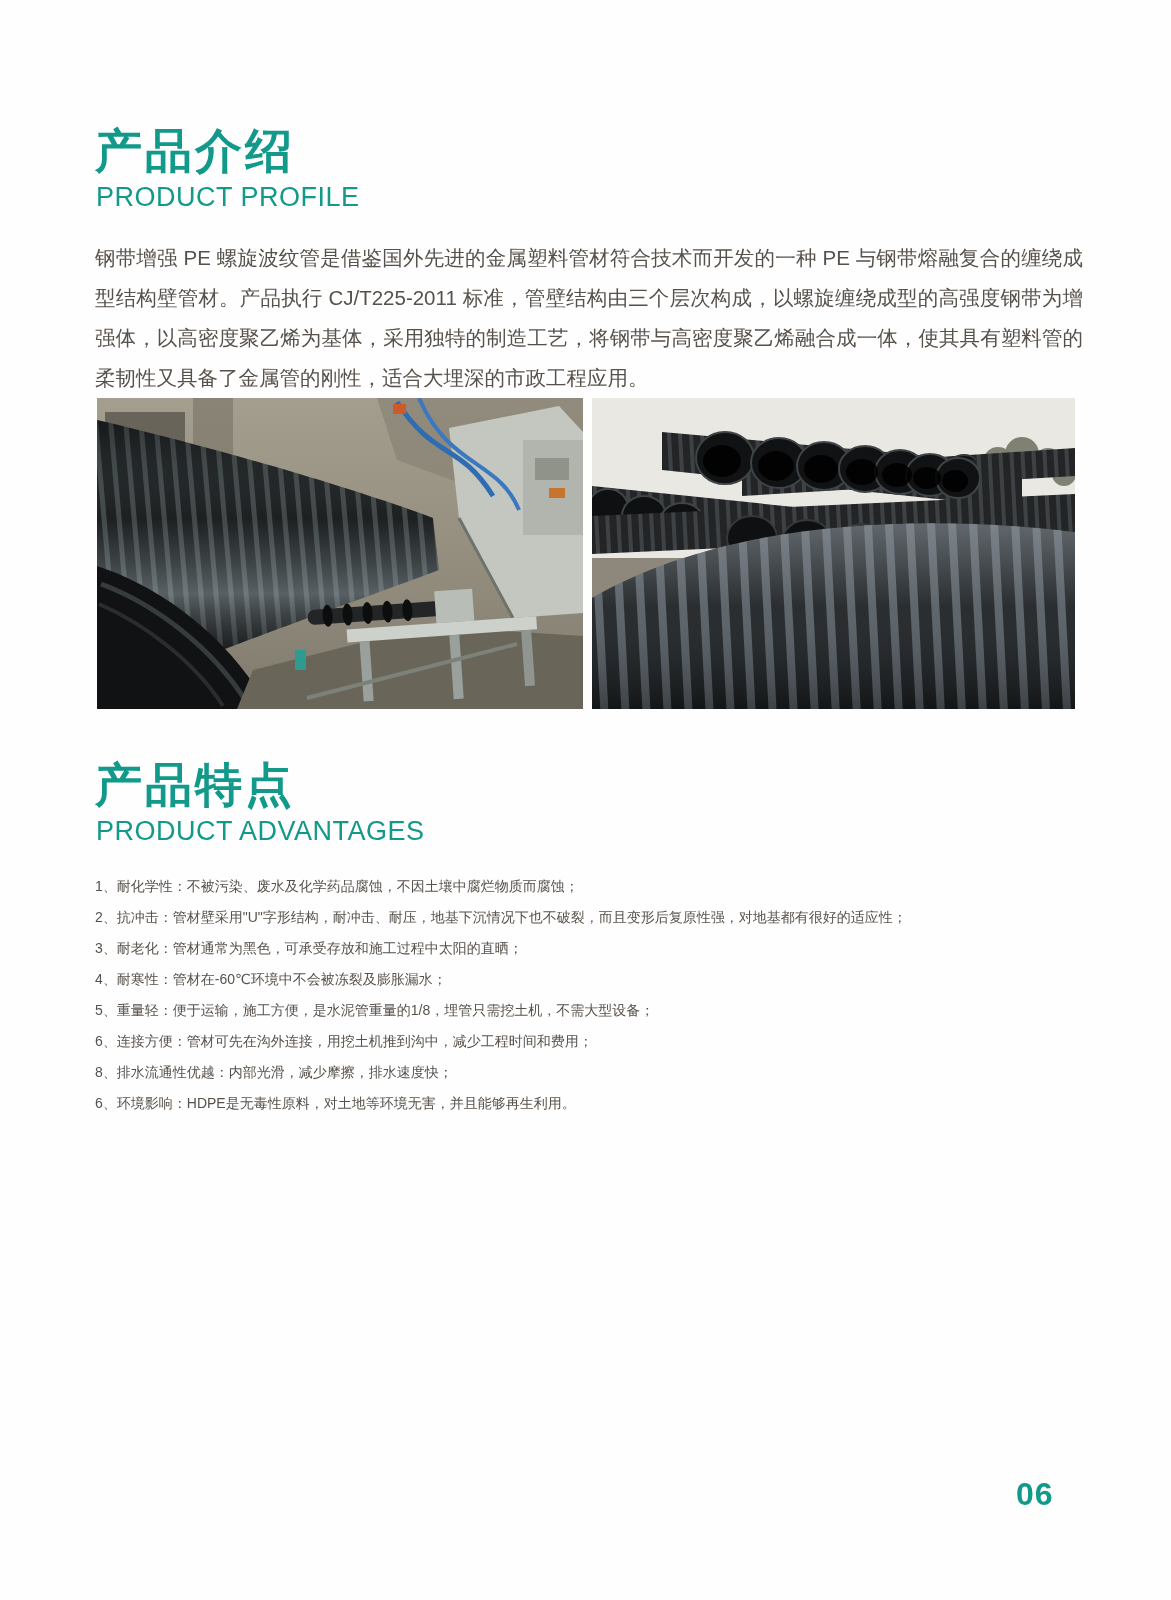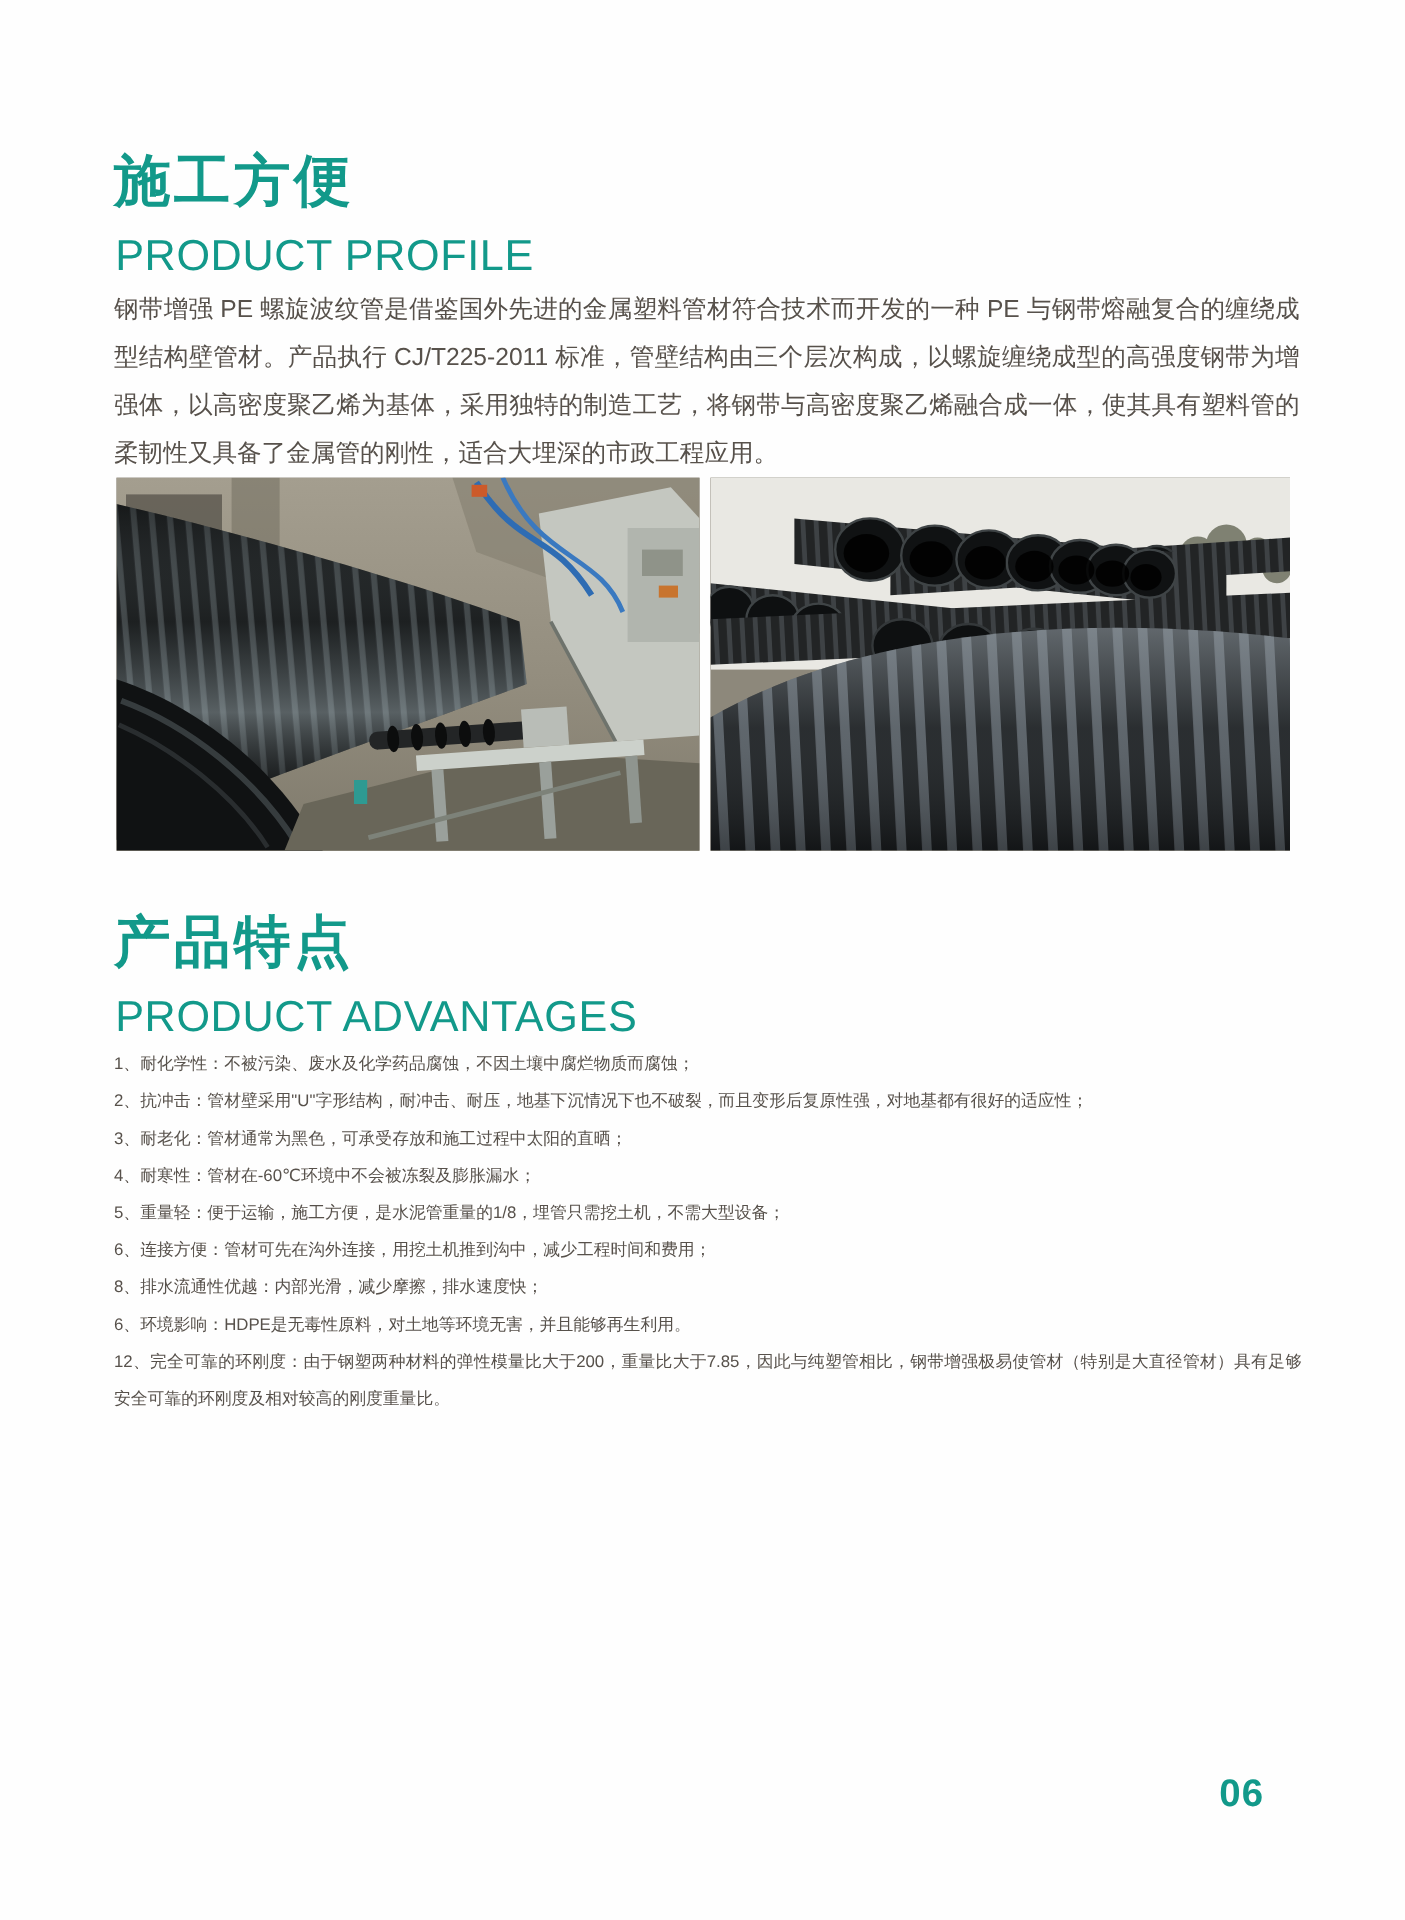--- a/index.html
+++ b/index.html
@@ -7,21 +7,21 @@
   html,body { margin:0; padding:0; background:#ffffff; }
   .page {
     position:relative; width:1171px; height:1600px; background:#fefefe;
     font-family:"Liberation Sans","DejaVu Sans",sans-serif; overflow:hidden;
   }
   .sec-title-cn {
     margin:0; font-size:47px; font-weight:700; color:var(--accent);
     letter-spacing:3px; line-height:1.05;
   }
   .sec-title-en {
-    margin:20px 0 0 1px; font-size:36px; font-weight:400; color:var(--accent);
+    margin:9px 0 0 1px; font-size:27px; font-weight:400; color:var(--accent);
     letter-spacing:0.5px; line-height:1;
   }
   #profile-header   { position:absolute; left:95px; top:126px; }
   #profile-paragraph{
     position:absolute; left:95px; top:238px; width:988px;
     font-size:20.5px; line-height:40px; color:var(--body); text-align:justify;
   }
   .photos { position:absolute; left:97px; top:398px; display:flex; gap:9px; }
   .photo  { height:311px; overflow:hidden; background:#8d887b; flex:none; }
   .photo.left  { width:486px; }
@@ -36,21 +36,21 @@
     position:absolute; left:1016px; top:1476px; font-size:32px; font-weight:700;
     color:var(--accent); letter-spacing:1px;
   }
 </style>
 </head>
 <body>
 
 <div class="page">
 
   <div id="profile-header">
-    <h1 class="sec-title-cn">施工方便</h1>
+    <h1 class="sec-title-cn">产品介绍</h1>
     <h2 class="sec-title-en">PRODUCT PROFILE</h2>
   </div>
 
   <div id="profile-paragraph">钢带增强 PE 螺旋波纹管是借鉴国外先进的金属塑料管材符合技术而开发的一种 PE 与钢带熔融复合的缠绕成型结构壁管材。产品执行 CJ/T225-2011 标准，管壁结构由三个层次构成，以螺旋缠绕成型的高强度钢带为增强体，以高密度聚乙烯为基体，采用独特的制造工艺，将钢带与高密度聚乙烯融合成一体，使其具有塑料管的柔韧性又具备了金属管的刚性，适合大埋深的市政工程应用。</div>
 
   <div class="photos">
 
     <div class="photo left">
       <svg width="486" height="311" viewBox="0 0 486 311">
         <defs>
@@ -193,17 +193,16 @@
 
   <div id="advantages-list">
     <p>1、耐化学性：不被污染、废水及化学药品腐蚀，不因土壤中腐烂物质而腐蚀；</p>
     <p>2、抗冲击：管材壁采用"U"字形结构，耐冲击、耐压，地基下沉情况下也不破裂，而且变形后复原性强，对地基都有很好的适应性；</p>
     <p>3、耐老化：管材通常为黑色，可承受存放和施工过程中太阳的直晒；</p>
     <p>4、耐寒性：管材在-60℃环境中不会被冻裂及膨胀漏水；</p>
     <p>5、重量轻：便于运输，施工方便，是水泥管重量的1/8，埋管只需挖土机，不需大型设备；</p>
     <p>6、连接方便：管材可先在沟外连接，用挖土机推到沟中，减少工程时间和费用；</p>
     <p>8、排水流通性优越：内部光滑，减少摩擦，排水速度快；</p>
     <p>6、环境影响：HDPE是无毒性原料，对土地等环境无害，并且能够再生利用。</p>
-    <p>12、完全可靠的环刚度：由于钢塑两种材料的弹性模量比大于200，重量比大于7.85，因此与纯塑管相比，钢带增强极易使管材（特别是大直径管材）具有足够安全可靠的环刚度及相对较高的刚度重量比。</p>
   </div>
 
   <div class="page-number">06</div>
 </div>
 
 </body></html>

